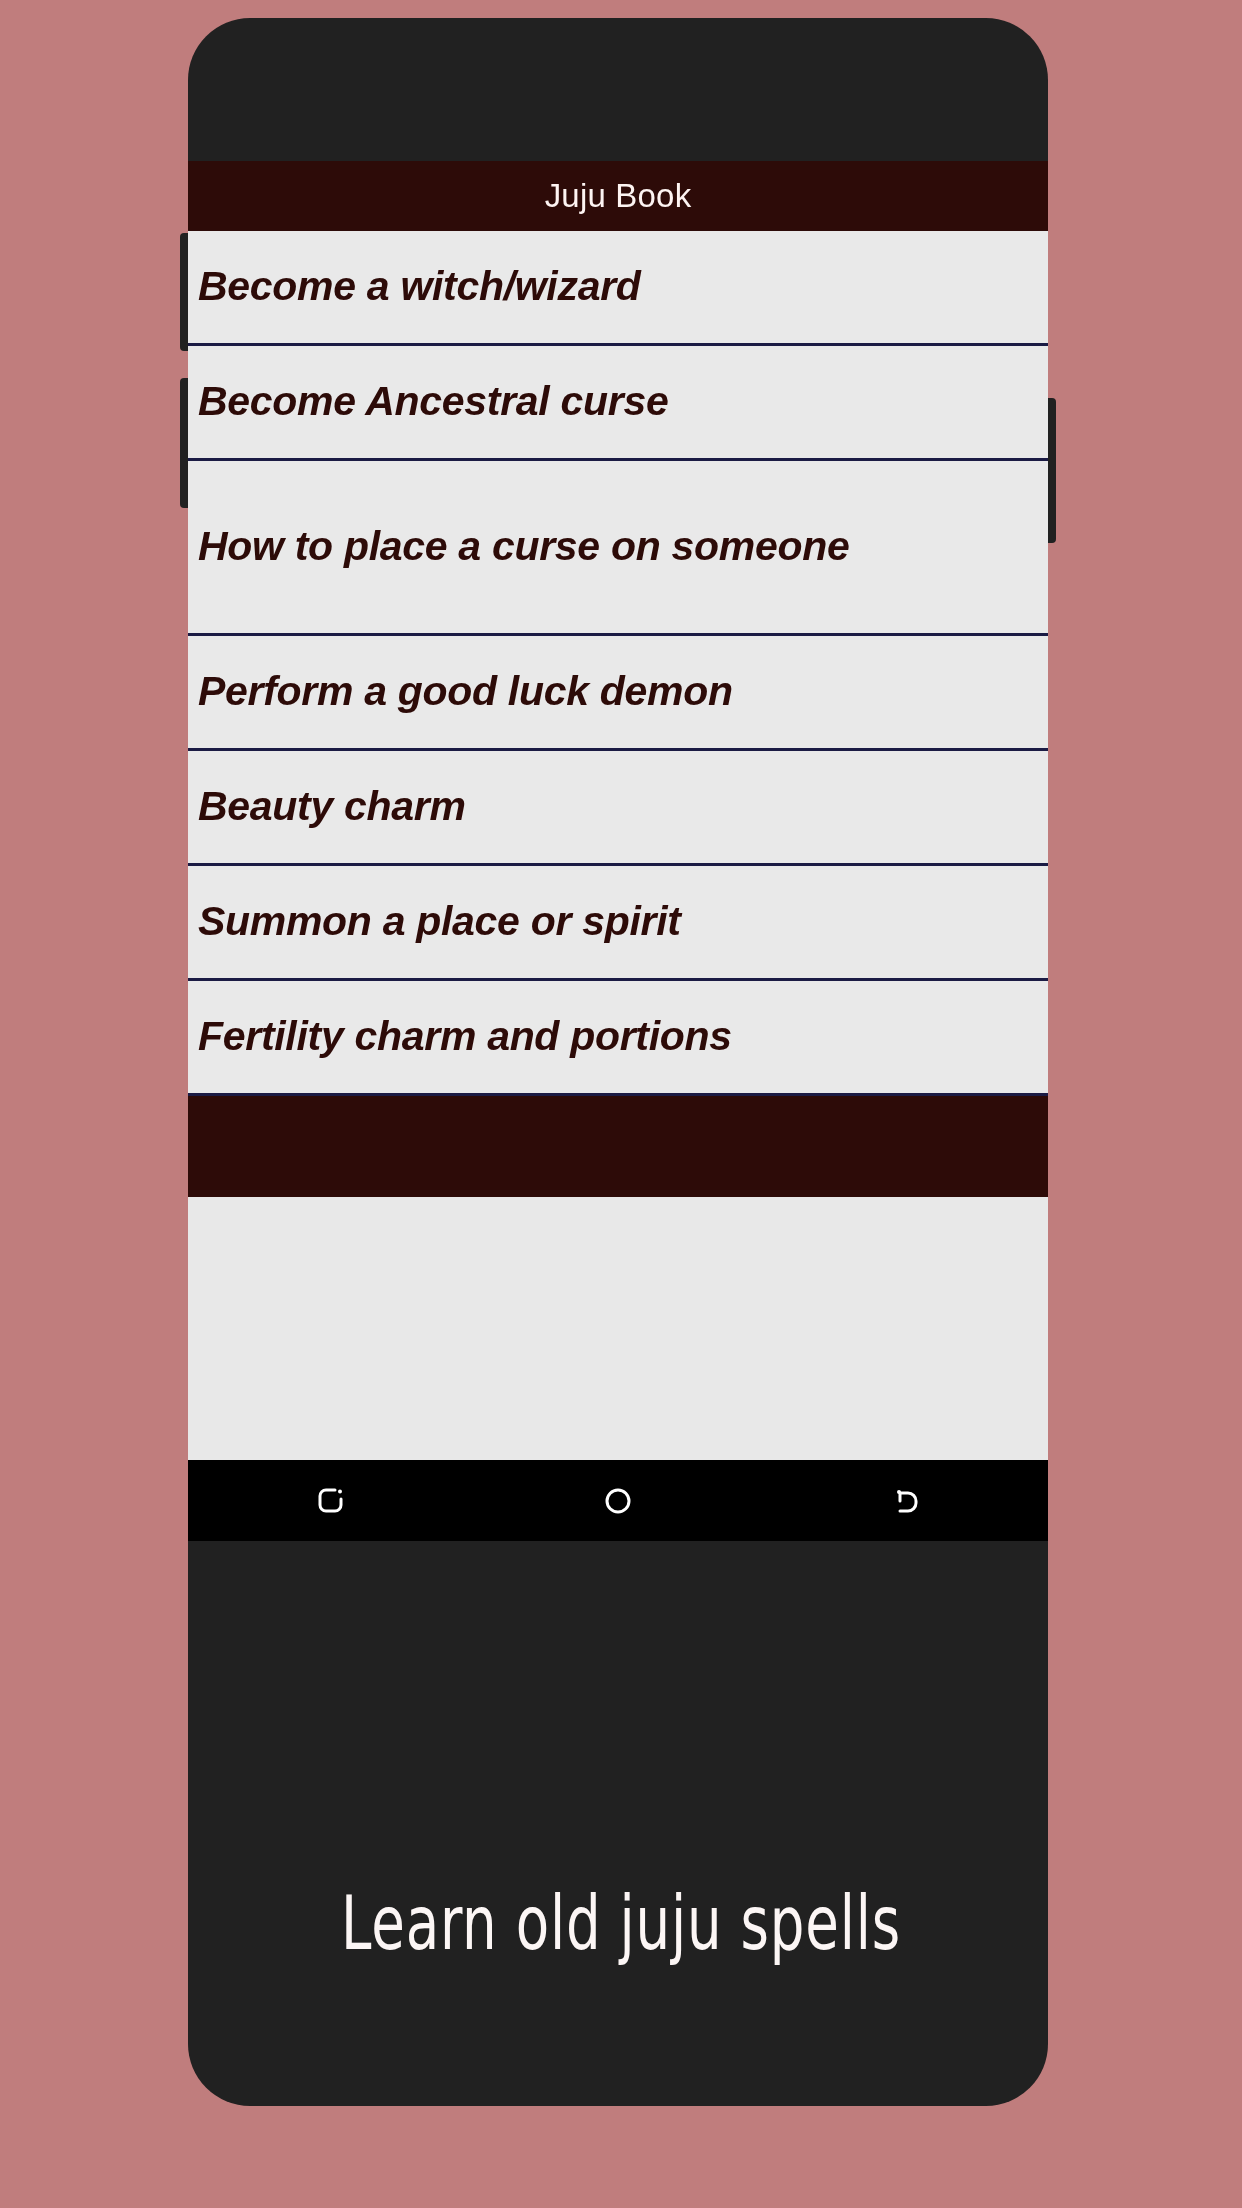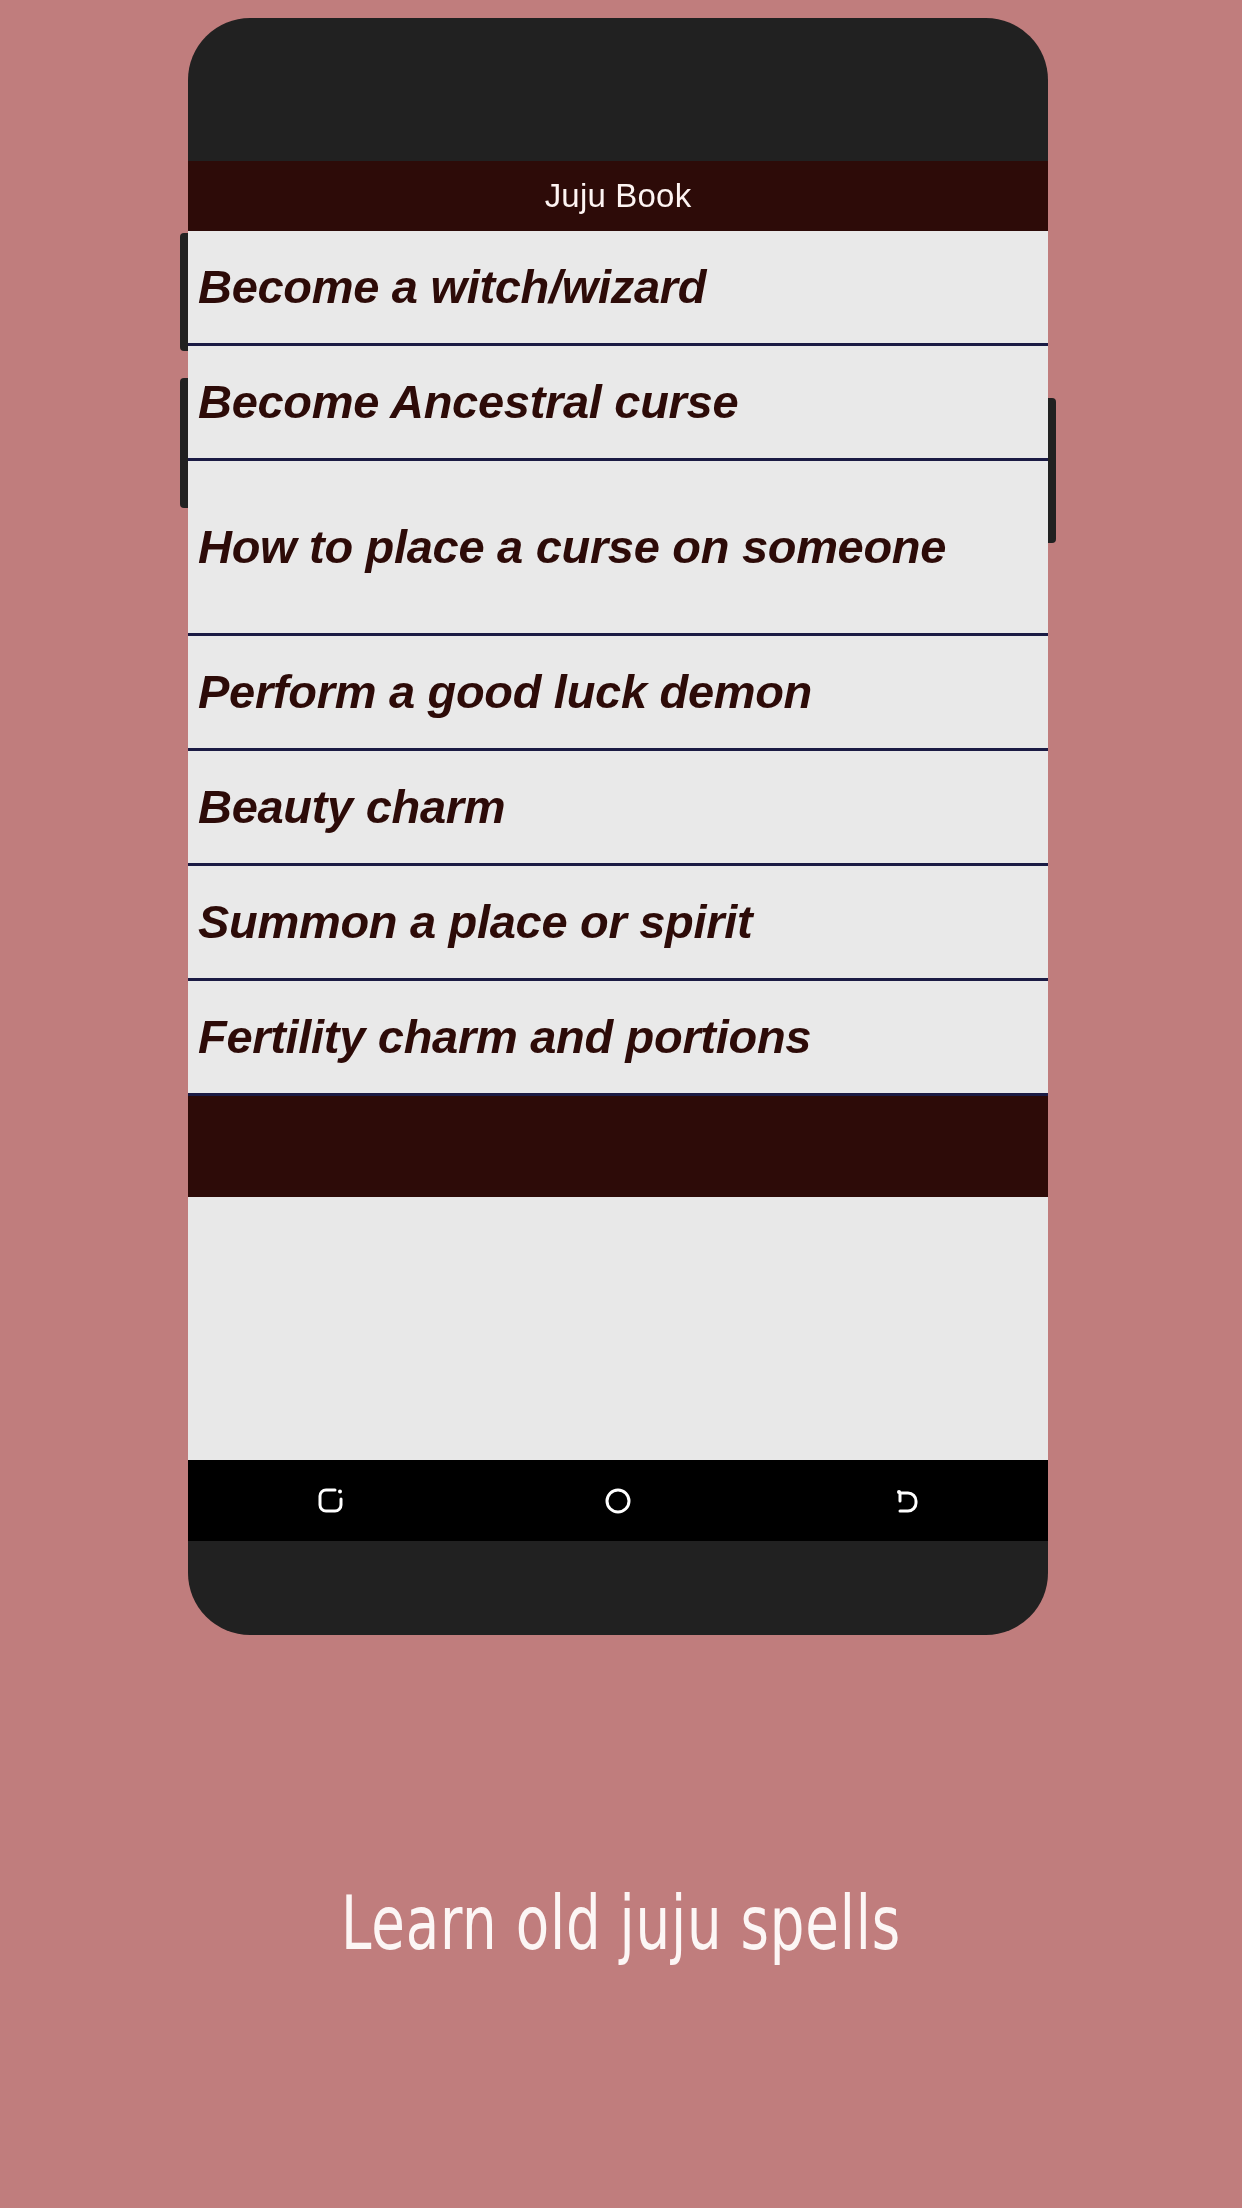--- a/index.html
+++ b/index.html
@@ -14,21 +14,21 @@
     overflow: hidden;
     position: relative;
   }
 
   
   #phone-frame {
     position: absolute;
     left: 188px;
     top: 18px;
     width: 860px;
-    height: 1617px;
+    height: 2088px;
     background: #212121;
     border-radius: 62px;
     box-sizing: border-box;
   }
 
   
   .side-btn {
     position: absolute;
     background: #212121;
     border-radius: 3px;
@@ -72,21 +72,21 @@
     padding: 0 8px 0 10px;
     display: flex;
     align-items: center;
     box-sizing: border-box;
   }
   .list-item.single { height: 115px; }
   .list-item.double { height: 175px; }
 
   .list-item-label {
     color: #2d0b08;
-    font-size: 47px;
+    font-size: 41px;
     font-weight: bold;
     font-style: italic;
     line-height: 1.12;
     letter-spacing: -0.3px;
   }
 
   #list-footer {
     background: #2d0b08;
     height: 100px;
     border-top: 1px solid #2d0b08;

